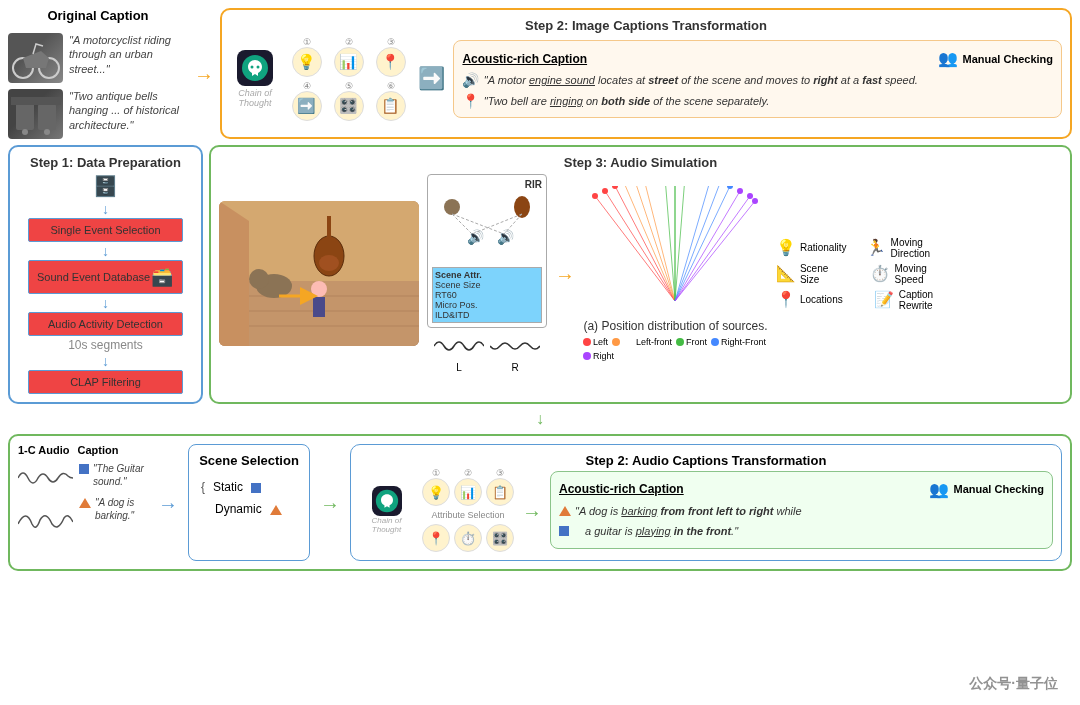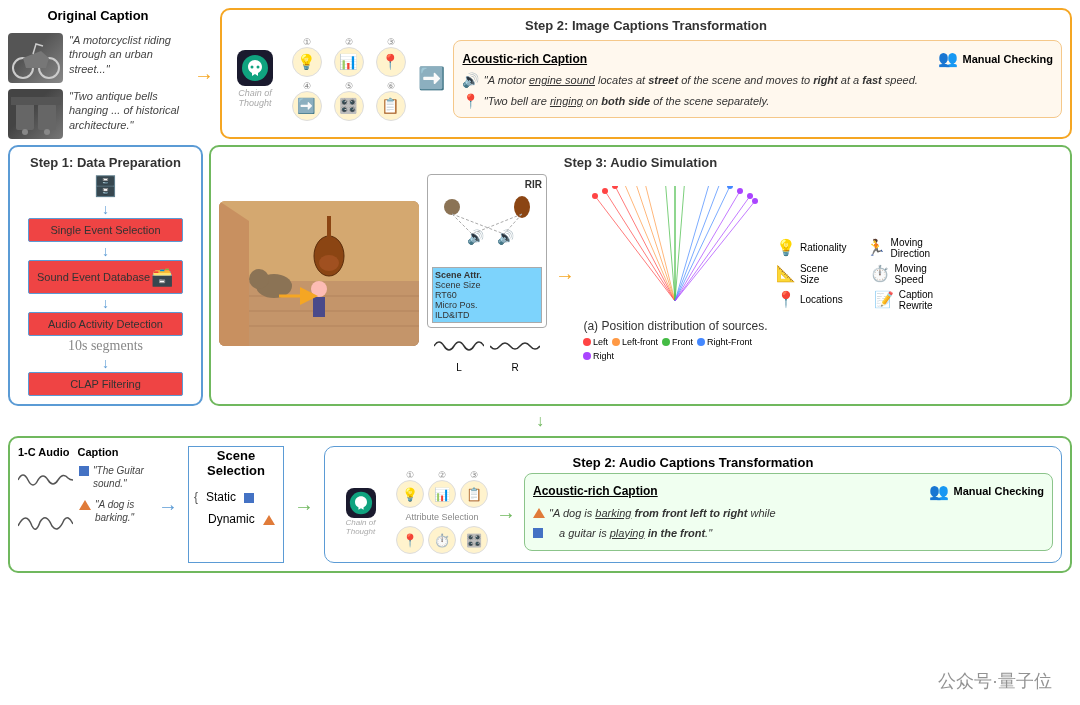--- a/index.html
+++ b/index.html
@@ -90,24 +90,23 @@
       color: #333;
     }
 
     .flow-arrow {
       font-size: 14px;
       color: #5b9bd5;
       line-height: 1;
     }
 
     .flow-label {
-      font-size: 14px;
+      font-size: 12px;
       color: #888;
       text-align: center;
-      font-family: Liberation Serif, serif;
     }
 
     
     .step3-box {
       flex: 1;
       border: 2px solid #70b85e;
       border-radius: 10px;
       padding: 8px;
       background: #fff;
     }
@@ -147,23 +146,24 @@
       border-right: 6px solid transparent;
       border-bottom: 10px solid #e07b39;
       flex-shrink: 0;
       margin-top: 2px;
     }
 
     
     .watermark {
       position: absolute;
       bottom: 12px;
-      right: 28px;
-      font-size: 18px;
+      right: 22px;
+      font-size: 14px;
       color: rgba(100,100,100,0.7);
+      font-weight: bold;
     }
 
     
     .top-section {
       display: flex;
       flex-direction: row;
       gap: 6px;
     }
 
     .step2-wrapper {
@@ -444,21 +444,21 @@
               <circle cx="75" cy="-105" r="3" fill="#aa44ff"></circle>
               <circle cx="80" cy="-100" r="3" fill="#aa44ff"></circle>
             </g>
           </svg>
           <div style="font-size:12px;color:#333;text-align:center;">(a) Position distribution of sources.</div>
           <div style="display:flex;flex-wrap:wrap;gap:4px;margin-top:4px;font-size:9px;">
             <div style="display:flex;align-items:center;gap:2px;">
                 <div style="width:8px;height:8px;border-radius:50%;background:#ff4444;"></div>
                 <span>Left</span>
               </div>
-            <div style="display:flex;align-items:center;gap:2px;">
+            <div style="display:flex;align-items:center;gap:16px;">
                 <div style="width:8px;height:8px;border-radius:50%;background:#ff9944;"></div>
                 <span>Left-front</span>
               </div>
             <div style="display:flex;align-items:center;gap:2px;">
                 <div style="width:8px;height:8px;border-radius:50%;background:#44bb44;"></div>
                 <span>Front</span>
               </div>
             <div style="display:flex;align-items:center;gap:2px;">
                 <div style="width:8px;height:8px;border-radius:50%;background:#4488ff;"></div>
                 <span>Right-Front</span>
@@ -522,21 +522,21 @@
           <div style="display:flex;align-items:flex-start;gap:4px;">
             <div class="marker-triangle"></div>
             <span style="font-size:10px;font-style:italic;color:#444;line-height:1.3;">"A dog is barking."</span>
           </div>
         </div>
       </div>
     </div>
 
     <div style="display:flex;align-items:center;color:#5b9bd5;font-size:20px;padding:0 4px;">→</div>
 
-    <div style="width:96px;border:1px solid #5b9bd5;border-radius:0;padding:1px;background:#fff;">
+    <div style="width:122px;border:1px solid #5b9bd5;border-radius:8px;padding:8px;background:#fff;">
       <div style="font-weight:bold;font-size:13px;text-align:center;margin-bottom:8px;">Scene Selection</div>
       <div style="font-size:12px;margin-left:4px;">
         <div style="display:flex;align-items:center;gap:8px;padding:4px 0;">
           <span style="font-size:12px;color:#555;">{</span>
           <span>Static</span>
           <div class="marker-square" style="width:10px;height:10px;background:#4472c4;"></div>
         </div>
         <div style="display:flex;align-items:center;gap:8px;padding:4px 0;margin-left:14px;">
           <span>Dynamic</span>
           <div class="marker-triangle"></div>

